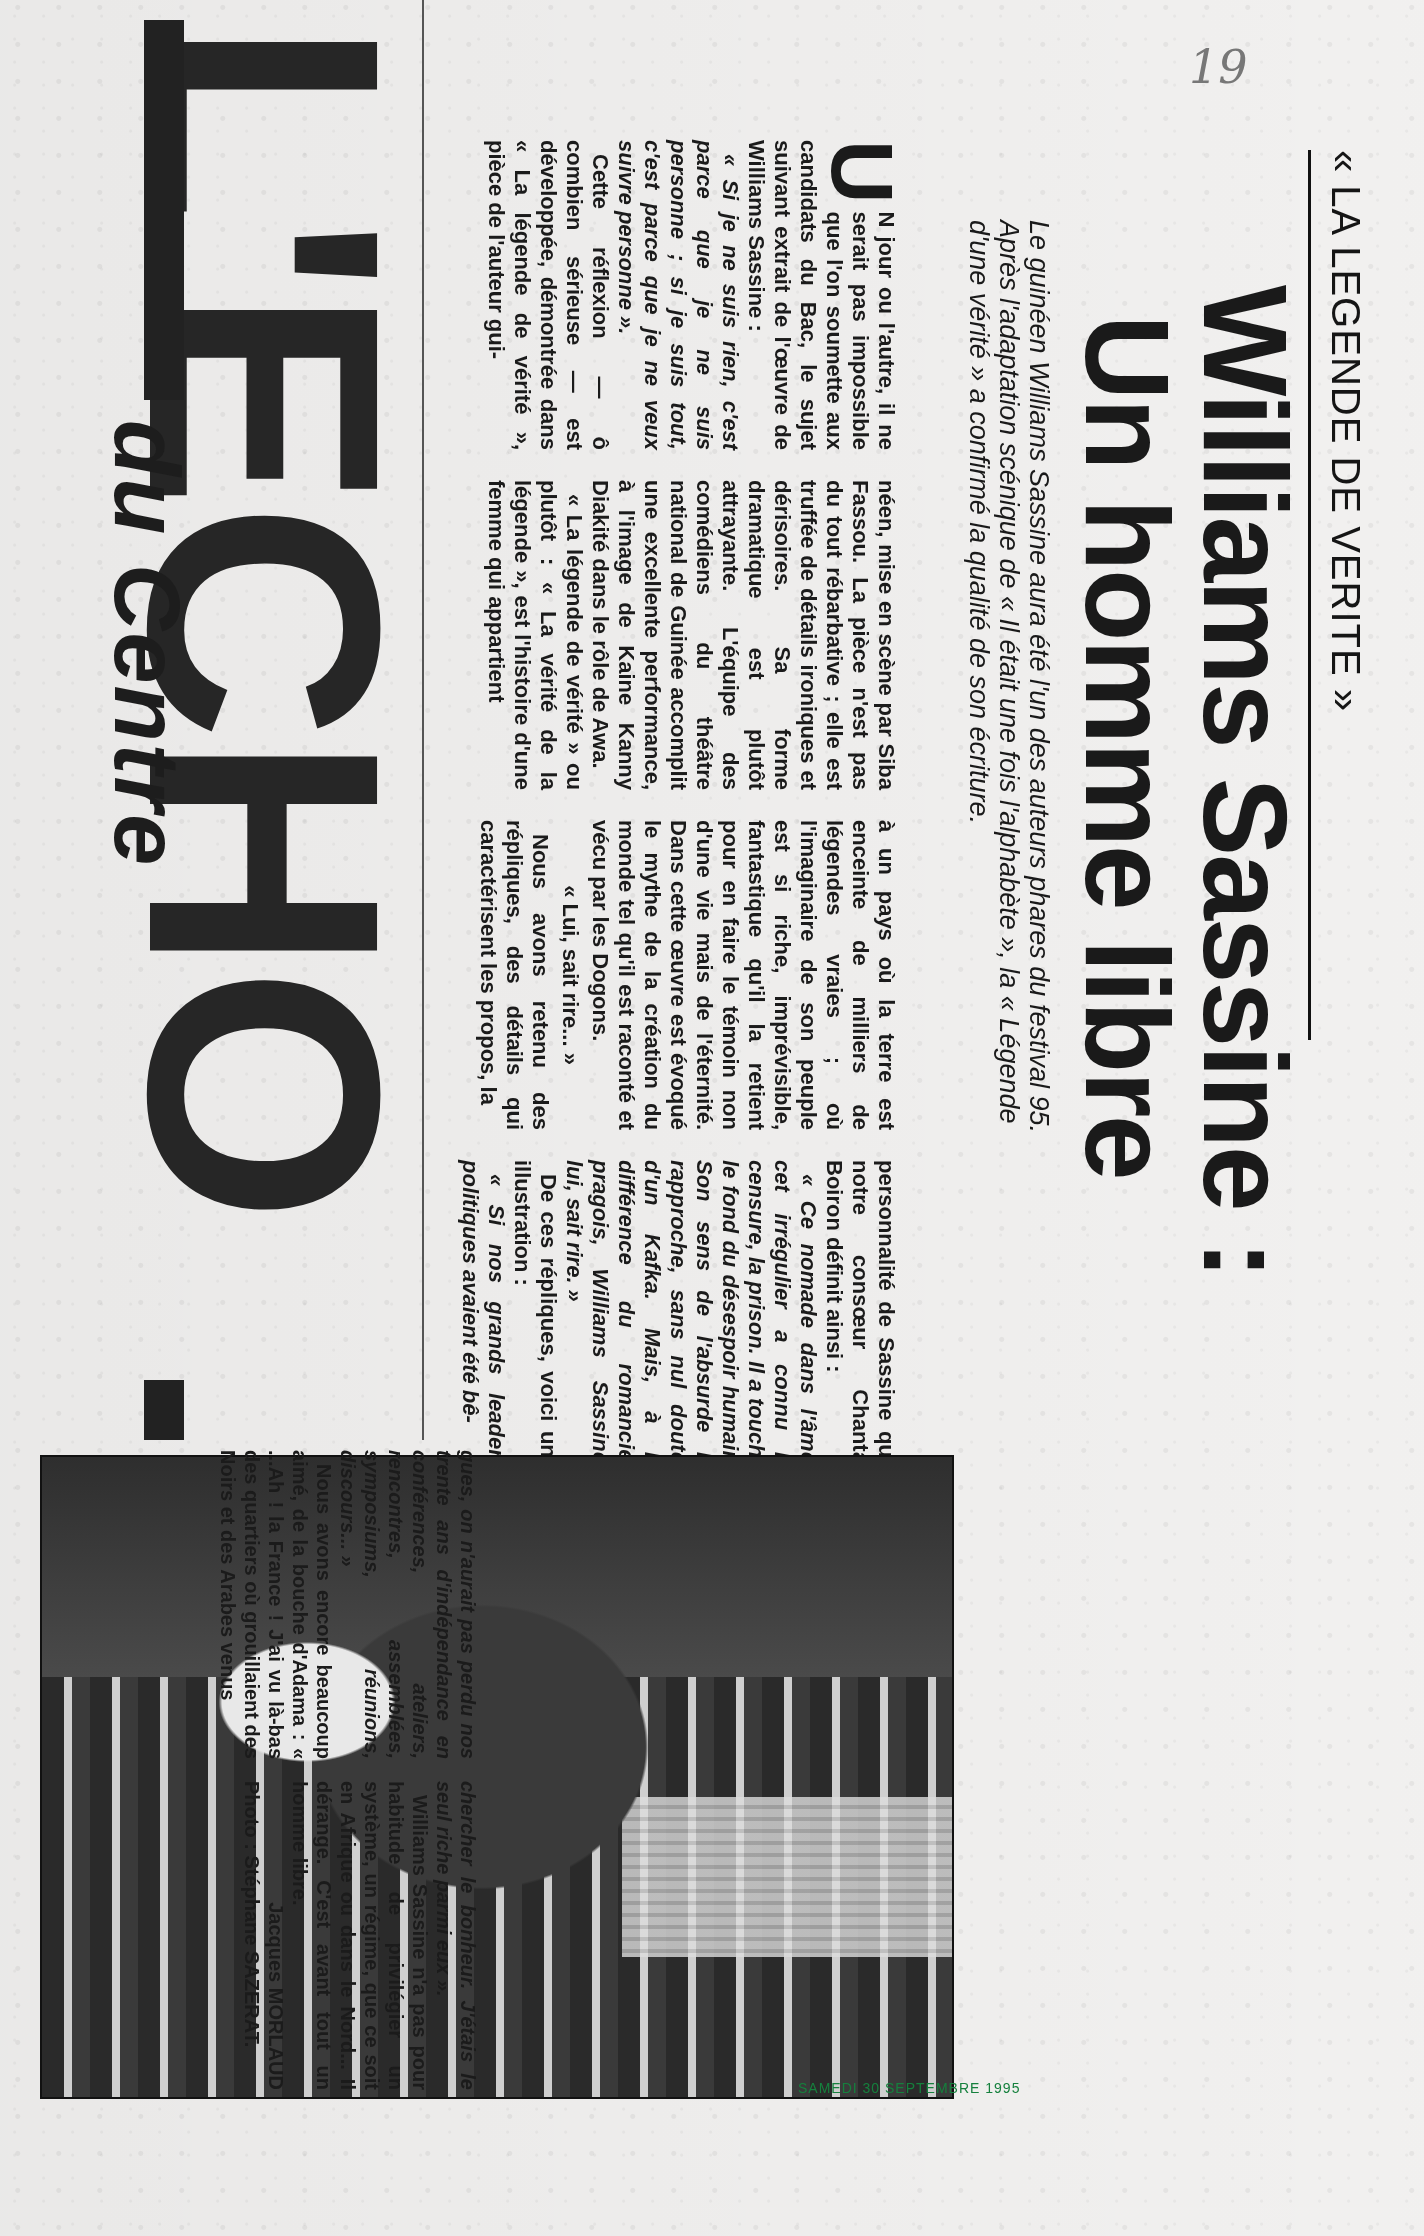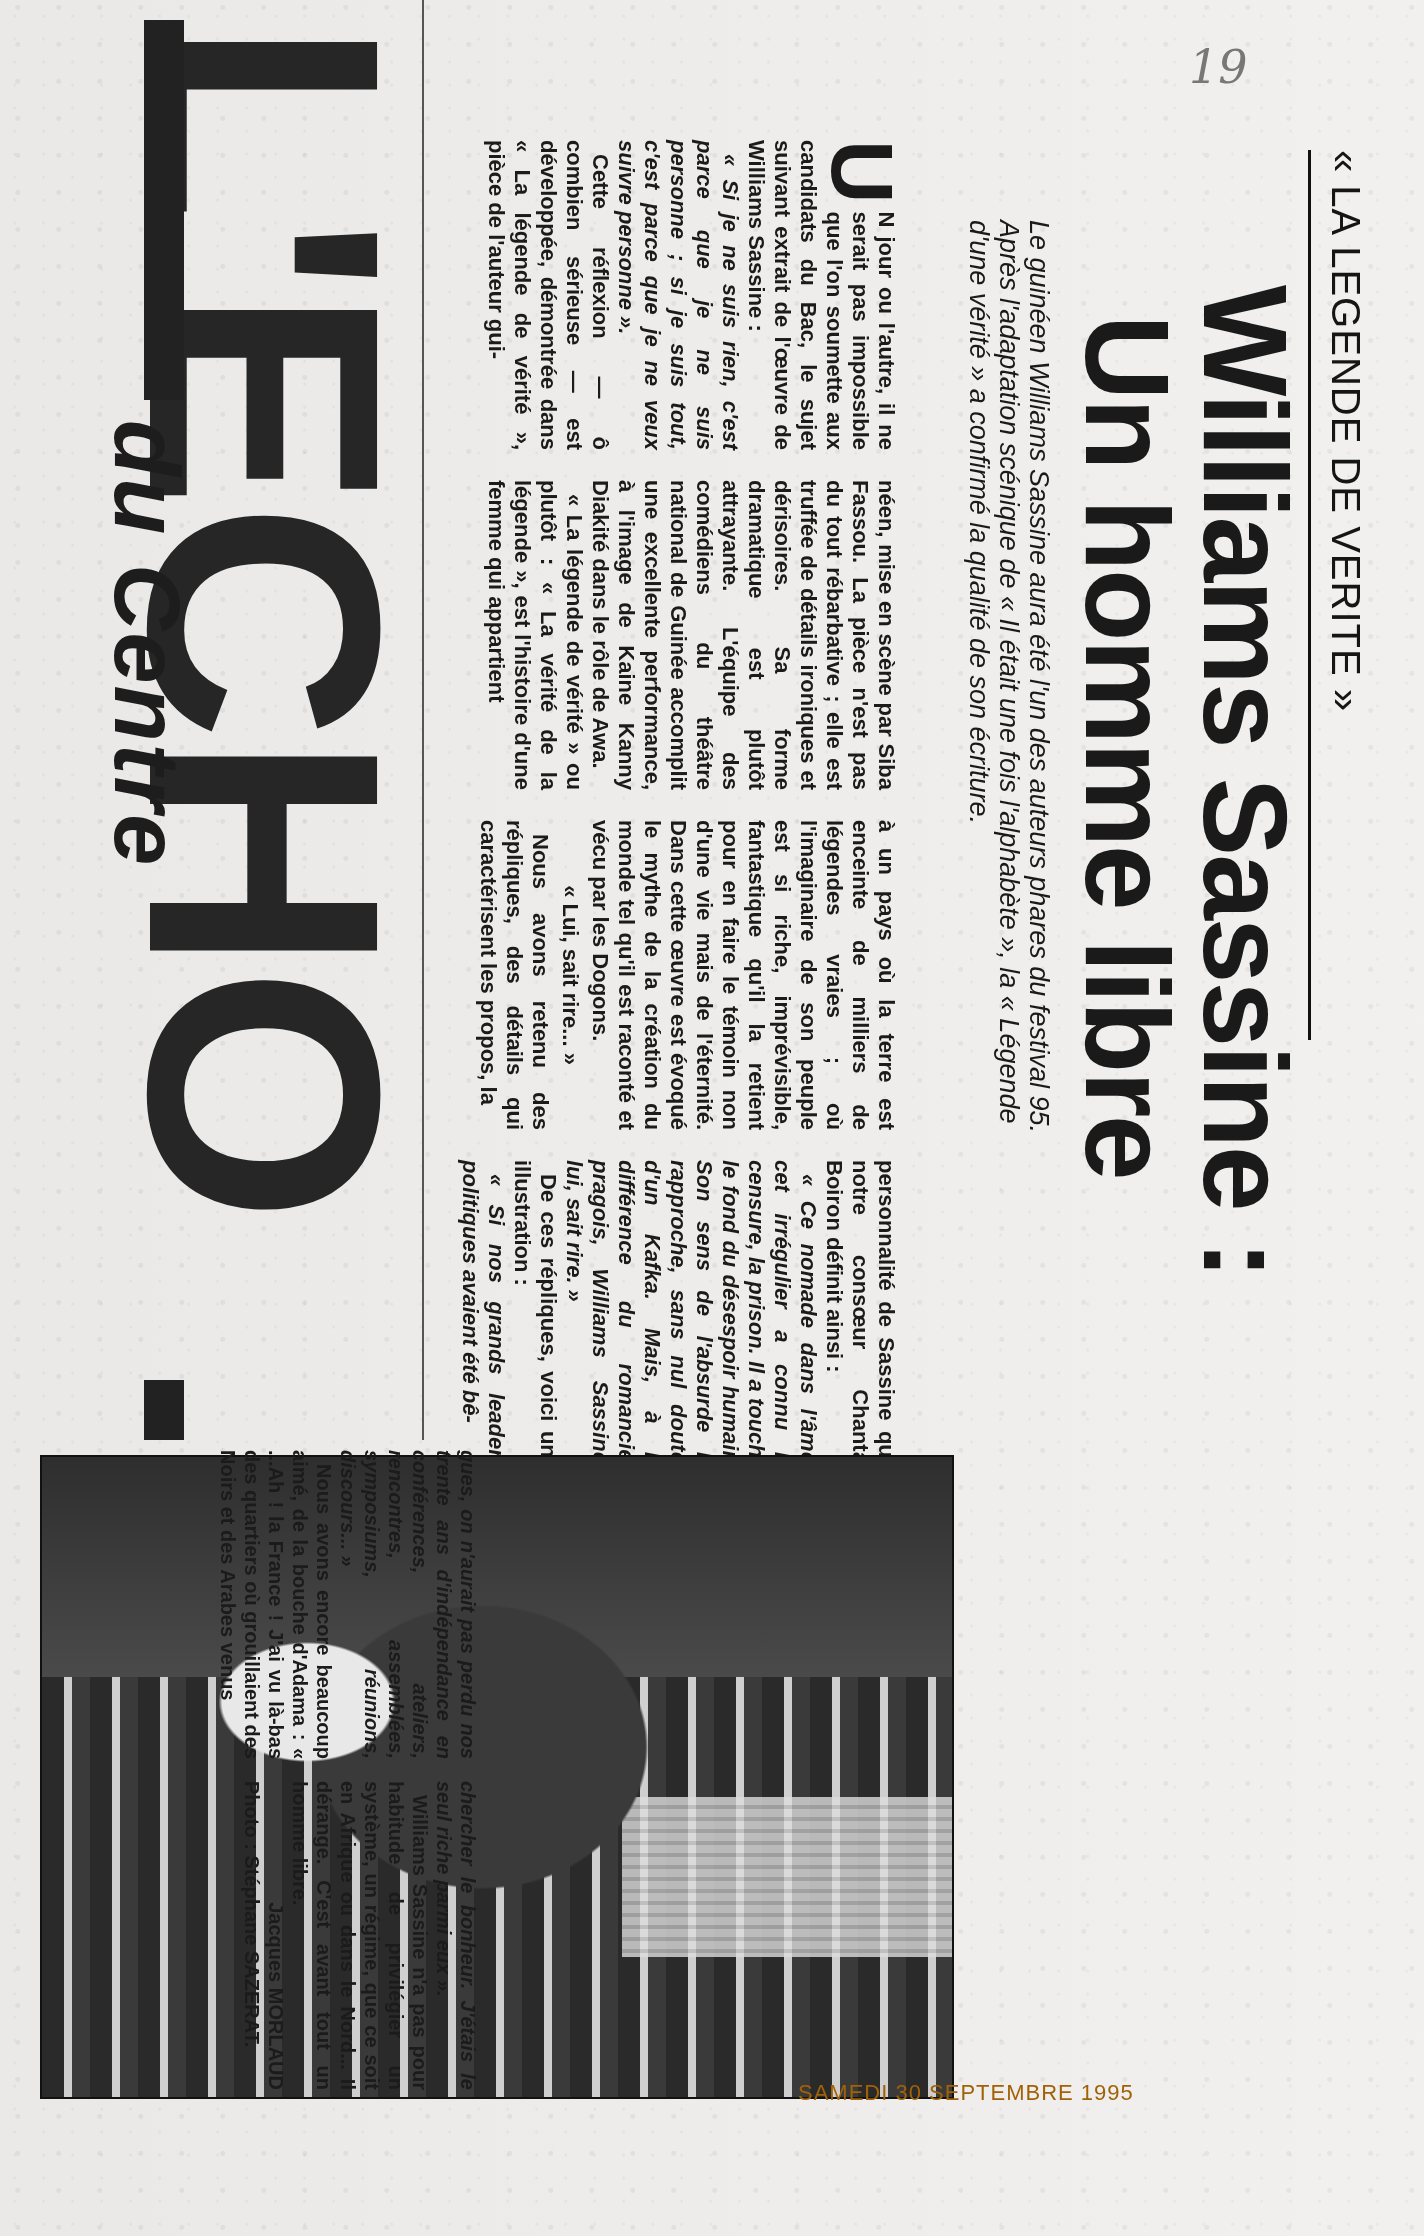--- a/index.html
+++ b/index.html
@@ -185,13 +185,13 @@
     </div>
     <div>
       <p style="margin:0; font-style:italic;">chercher le bonheur. J'étais le seul riche parmi eux ».</p>
       <p style="margin:0; text-indent:14px;">Williams Sassine n'a pas pour habitude de privilégier un système, un régime, que ce soit en Afrique ou dans le Nord... Il dérange. C'est avant tout un homme libre.</p>
       <p style="margin:0; text-align:right;">Jacques MORLAUD</p>
       <p style="margin:0;">Photo : Stéphane SAZERAT.</p>
     </div>
   </div>
 </div>
 
-<div style="position:absolute; left:798px; top:2080px; font-family:'Liberation Sans', sans-serif; font-size:22px; letter-spacing:1px; color:#a16207; white-space:nowrap;">SAMEDI 30 SEPTEMBRE 1995</div>
+<div style="position:absolute; left:798px; top:2080px; font-family:'Liberation Sans', sans-serif; font-size:14px; letter-spacing:1px; color:#15803d; white-space:nowrap;">SAMEDI 30 SEPTEMBRE 1995</div>
 
 </body></html>

